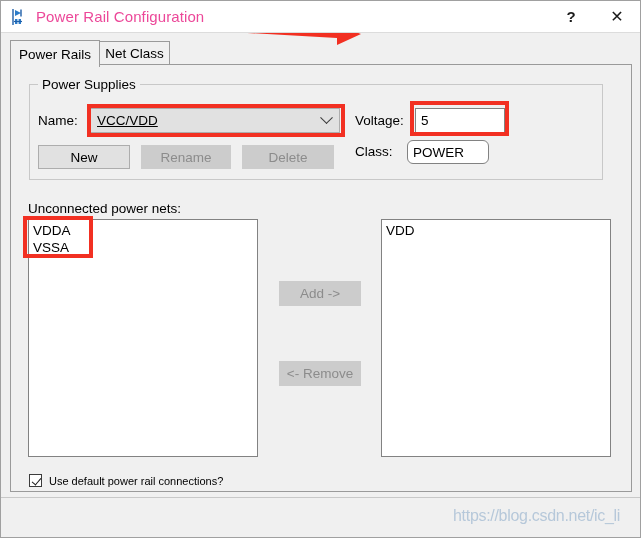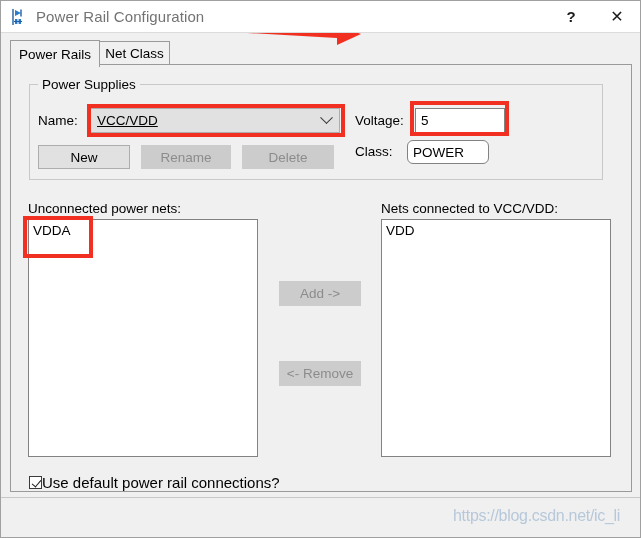--- a/index.html
+++ b/index.html
@@ -40,21 +40,21 @@
   }
   #title-icon {
     width: 18px; height: 18px;
     margin-left: 8px;
     position: relative;
     flex: none;
   }
   #title-text {
     margin-left: 9px;
     font-size: 15px;
-    color: #737373;
+    color: #ec4899;
     letter-spacing: 0.1px;
     white-space: nowrap;
   }
   .win-btn {
     width: 46px;
     height: 31px;
     display: flex;
     align-items: center;
     justify-content: center;
     font-size: 14px;
@@ -248,21 +248,22 @@
   #use-default-box::after {
     content: "";
     position: absolute;
     left: 3.5px; top: 0.5px;
     width: 4px; height: 8px;
     border-right: 1.6px solid #1b1b1b;
     border-bottom: 1.6px solid #1b1b1b;
     transform: rotate(40deg);
   }
   #use-default-label {
-    font-size: 15px;
+    margin-left: 7px;
+    font-size: 11px;
     white-space: nowrap;
   }
 
   
   #bottom-sep {
     position: absolute;
     left: 0; top: 496px;
     width: 639px; height: 1px;
     background: #c8c8c8;
   }
@@ -377,23 +378,23 @@
     <span>Rename</span>
   </div>
   <div id="delete-btn" class="btn disabled">
     <span>Delete</span>
   </div>
 
   
   <div id="left-list-label" class="lbl">Unconnected power nets:</div>
   <div id="left-listbox" class="listbox">
     <div class="item">VDDA</div>
-  </div>
-
-  <div id="right-list-label" class="lbl">Nets connected to VCC/VDD:</div>
+    <div class="item">VSSA</div>
+  </div>
+
   <div id="right-listbox" class="listbox">
     <div class="item">VDD</div>
   </div>
 
   <div id="add-btn" class="btn disabled">
     <span>Add -&gt;</span>
   </div>
   <div id="remove-btn" class="btn disabled">
     <span>&lt;- Remove</span>
   </div>

